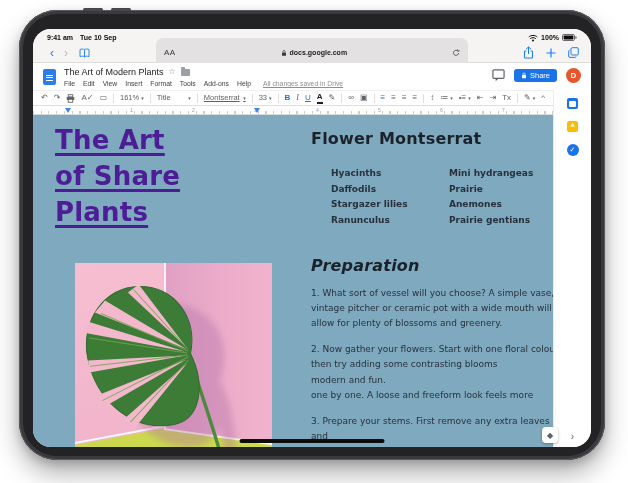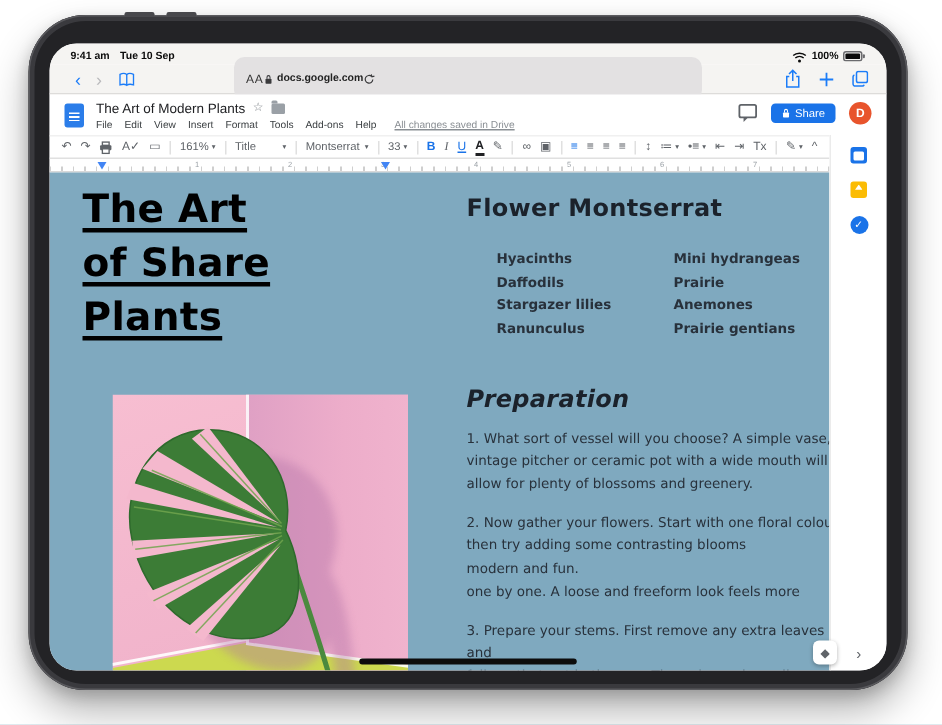--- a/index.html
+++ b/index.html
@@ -23,21 +23,21 @@
   .wifi-svg, .batt-svg { display:block; }
 
   
   .safari-bar { height:20px; background:#f5f4f2; border-bottom:1px solid #dddcda;
     display:flex; align-items:center; padding:0 12px; position:relative; }
   .nav-chev { font-size:12px; line-height:1; padding:0 5px; color:#1b7cf8; }
   .nav-chev.disabled { color:#b9b9bc; }
   .book-btn { margin-left:6px; display:flex; }
   .addr-pill { position:absolute; left:50%; transform:translateX(-50%); width:312px; height:29px;
     background:#e3e1e2; border-radius:7px; display:flex; align-items:center;
-    padding:0 8px; font-size:7px; color:#222; }
+    justify-content:space-between; padding:0 8px; font-size:7px; color:#222; }
   .addr-reader { font-size:8px; color:#333; letter-spacing:.5px; }
   .addr-center { display:flex; align-items:center; gap:3px; font-weight:bold; }
   .safari-right { margin-left:auto; display:flex; align-items:center; gap:12px; }
 
   
   .docs-header { background:#fff; padding:4px 10px 3px; display:flex; position:relative; }
   .docs-logo { width:13px; height:16px; background:#2b7de9; border-radius:2px; margin-right:8px; position:relative; flex:0 0 auto; margin-top:2px; }
   .docs-logo::after { content:""; position:absolute; left:3px; top:6px; width:7px; height:6px;
     background:repeating-linear-gradient(#fff 0 1px, transparent 1px 2.5px); }
   .doc-title-row { display:flex; align-items:center; gap:5px; }
@@ -88,21 +88,21 @@
   .ruler::after { content:""; position:absolute; left:0; right:0; bottom:0; height:3px;
     background:repeating-linear-gradient(to right, #cfcfcf 0 1px, transparent 1px 7.75px); }
   .ruler-num { position:absolute; top:1px; }
   .indent-marker { position:absolute; top:2px; width:0; height:0;
     border-left:3px solid transparent; border-right:3px solid transparent; border-top:5px solid #4285f4; }
 
   
   .page { flex:1; background:#7fa9bf; position:relative; overflow:hidden;
     font-family:"DejaVu Sans",sans-serif; }
   .big-title { position:absolute; left:22px; top:8px; font-size:26px; font-weight:800;
-    color:#000000; line-height:1.38; letter-spacing:.2px; }
+    color:#4c1d95; line-height:1.38; letter-spacing:.2px; }
   .big-title span { display:table; text-decoration:underline; text-decoration-thickness:2.5px; text-underline-offset:4px; }
   .right-col { position:absolute; left:278px; top:14px; width:252px; color:#28313b; }
   .sec-heading { font-size:16px; font-weight:800; color:#1b222b; letter-spacing:.2px; }
   .flower-cols { display:flex; margin-top:20px; }
   .fcol { width:118px; } .fcol2 { width:134px; }
   .fcol div, .fcol2 div { font-size:9px; font-weight:bold; margin-bottom:5.5px;padding-left:20px; }
   .prep-heading { margin-top:26px;font-style:italic; }
   .para { margin-top:11px; font-size:9px; line-height:1.68; font-weight:500; }
   .para span { display:block; }
 
@@ -245,21 +245,21 @@
           <span class="tb tb-text">
             <span>161%</span>
             <span class="caret">▾</span>
           </span>
           <span class="sep"></span>
           <span class="tb tb-text" style="width:44px;justify-content:space-between;">
             <span>Title</span>
             <span class="caret">▾</span>
           </span>
           <span class="sep"></span>
-          <span class="tb tb-text" style="width:54px;justify-content:space-between;">
+          <span class="tb tb-text" style="width:54px;justify-content:space-between;text-decoration:underline;">
             <span>Montserrat</span>
             <span class="caret">▾</span>
           </span>
           <span class="sep"></span>
           <span class="tb tb-text">
             <span>33</span>
             <span class="caret">▾</span>
           </span>
           <span class="sep"></span>
           <span class="tb tb-b active">B</span>

